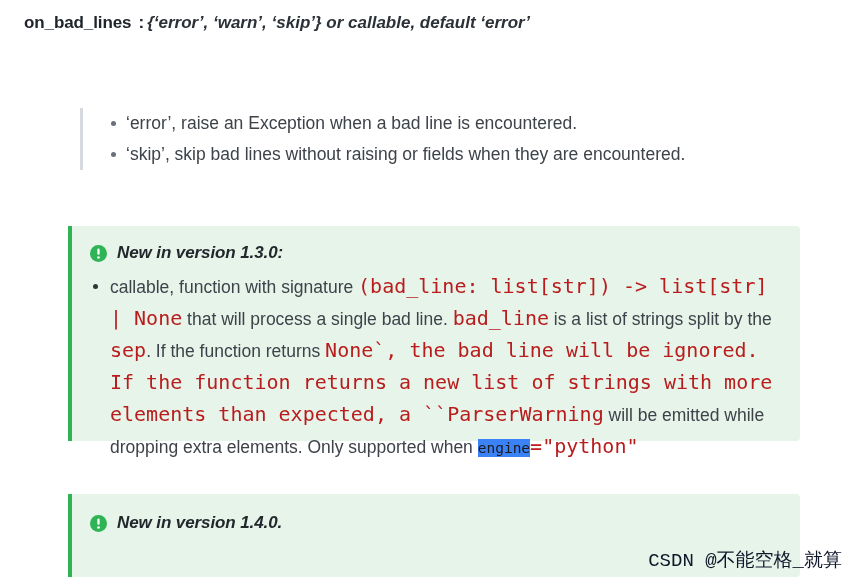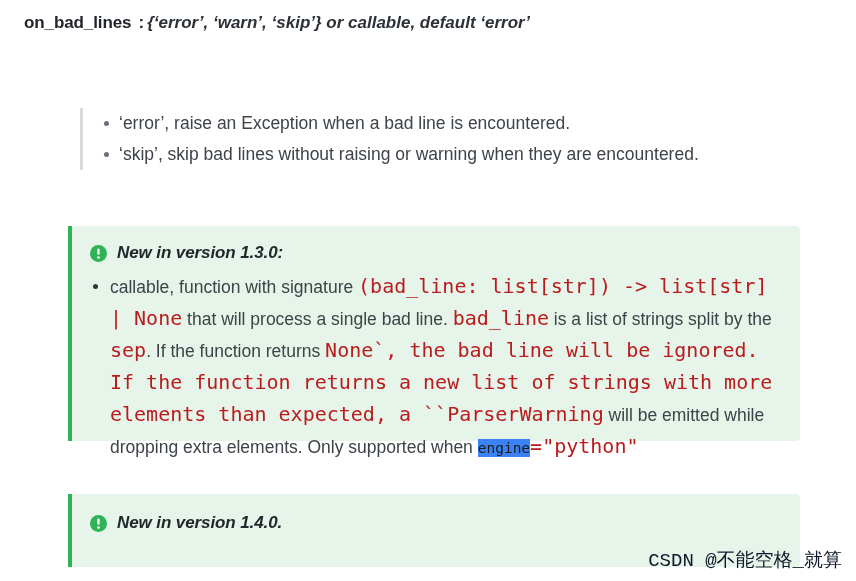--- a/index.html
+++ b/index.html
@@ -58,21 +58,21 @@
     color: #3d4349;
   }
 
   
   .toplist {
     position: absolute;
     left: 80px;
     top: 108px;
     width: 720px;
     border-left: 3px solid #d6dade;
-    padding-left: 5px;
+    padding-left: 12px;
   }
   .toplist ul {
     margin: 0;
     padding: 0 0 0 31px;
     list-style: none;
   }
   .toplist li {
     position: relative;
     font-size: 17.5px;
     line-height: 31px;
@@ -101,21 +101,21 @@
   .adm-1 {
     left: 68px;
     top: 226px;
     width: 732px;
     height: 215px;
   }
   .adm-2 {
     left: 68px;
     top: 494px;
     width: 732px;
-    height: 73px;
+    height: 83px;
   }
 
   .adm-title {
     display: flex;
     align-items: center;
     gap: 10px;
     margin: 17px 0 0 18px;
     font-size: 17px;
     font-style: italic;
     font-weight: bold;
@@ -193,21 +193,21 @@
 <div class="page">
 
   <div class="sig-line">
     <span class="sig-name">on_bad_lines</span><span class="sig-colon">:</span><span class="sig-type">{‘error’, ‘warn’, ‘skip’} or callable, default ‘error’</span>
   </div>
 
 
   <div class="toplist">
     <ul>
       <li>‘error’, raise an Exception when a bad line is encountered.</li>
-      <li>‘skip’, skip bad lines without raising or warning when they are encountered.</li>
+      <li>‘skip’, skip bad lines without raising or fields when they are encountered.</li>
     </ul>
   </div>
 
   <div class="admonition adm-1">
     <div class="adm-title">
       <span class="icon-alert">
         <svg width="17" height="17" viewBox="0 0 17 17" xmlns="http://www.w3.org/2000/svg">
           <circle cx="8.5" cy="8.5" r="8.5" fill="#2eb355"></circle>
           <rect x="7.35" y="3.6" width="2.3" height="6.2" rx="1.1" fill="#ffffff"></rect>
           <circle cx="8.5" cy="12.5" r="1.35" fill="#ffffff"></circle>

